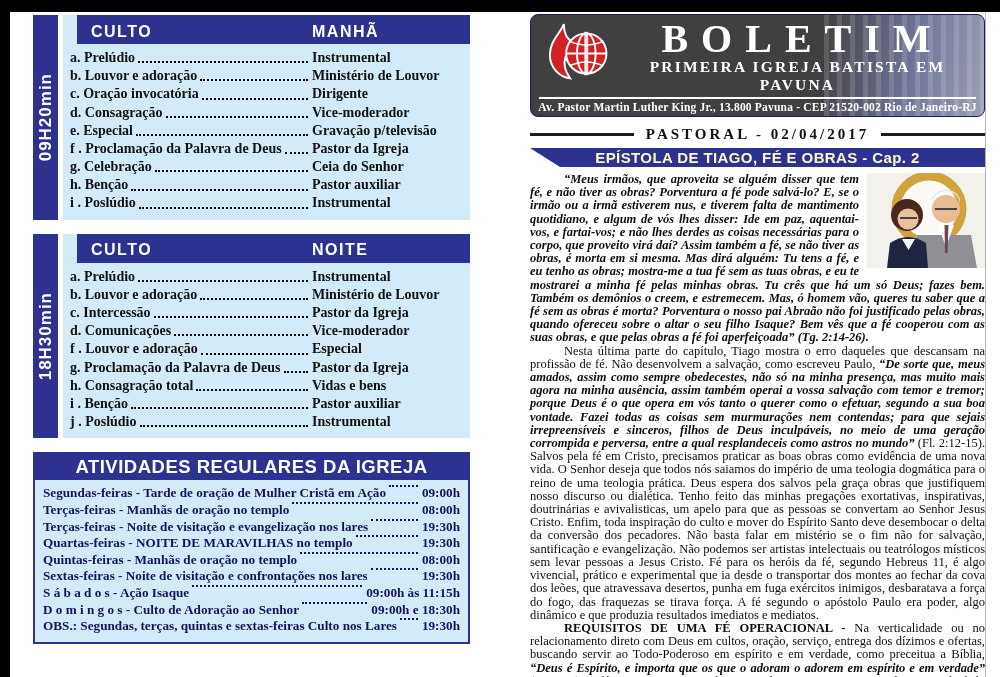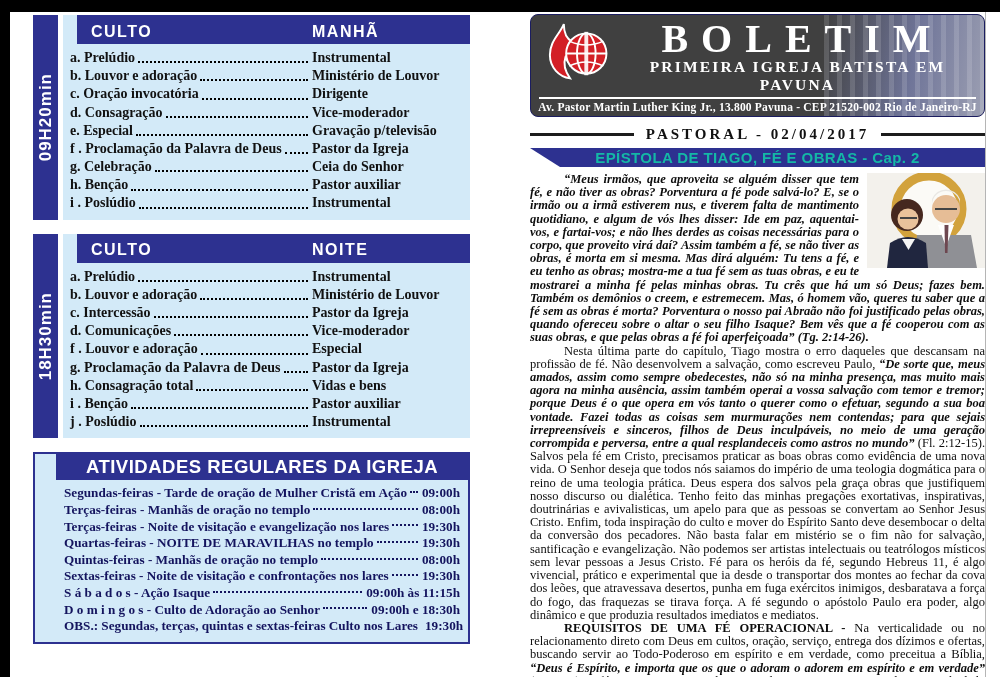--- a/index.html
+++ b/index.html
@@ -22,25 +22,25 @@
          display:flex;align-items:center;padding:4px 10px 0 14px;letter-spacing:1.5px;}
   .chead .hleft{flex:1;}
   .chead .hright{width:148px;margin-left:17px;}
   .cbody{padding:5px 10px 7px 7px;}
   .culto-row{display:flex;align-items:flex-end;height:18.2px;
              font-weight:bold;font-size:14px;line-height:18.2px;white-space:nowrap;}
   .citem{}
   .cval{width:148px;}
   .dots{flex:1;border-bottom:2px dotted #000;margin:0 4px 4px 3px;}
 
-  .activities{border:2px solid #2d3190;background:#d3eaf8;margin-top:0;padding-left:21px;}
+  .activities{border:2px solid #2d3190;background:#d3eaf8;margin-top:0;}
   .atitle{height:26px;background:#2d3190;color:#fff;display:flex;align-items:center;justify-content:center;
           font-family:"Liberation Sans",sans-serif;font-weight:bold;font-size:18.5px;letter-spacing:.5px;}
   .abody{padding:5px 8px 7px 8px;}
-  .activity-row{display:flex;align-items:center;height:16.6px;font-weight:bold;font-size:13.2px;
+  .activity-row{display:flex;align-items:flex-start;height:16.6px;font-weight:bold;font-size:13.2px;
                 line-height:16.6px;color:#14145e;white-space:nowrap;}
   .aval{text-align:right;}
   .activity-row .dots{border-color:#14145e;margin-bottom:3px;}
 
   
   .right-col{position:absolute;left:530px;top:14px;width:455px;}
   .hbox{position:relative;height:101px;background:#404040;border:1px solid #1b1d60;border-radius:8px;
         overflow:hidden;color:#fff;font-family:Liberation Serif, serif;}
   .hbox-bg{position:absolute;right:0;top:0;width:160px;height:100%;
            background:
@@ -52,21 +52,21 @@
   .hb-text{flex:1;text-align:center;}
   .hb-title{font-weight:bold;font-size:40px;line-height:42px;letter-spacing:13px;text-indent:10px;}
   .hb-sub{font-weight:bold;font-size:15.5px;letter-spacing:2.2px;margin-top:-2px;}
   .hb-line{border-top:2px solid #fff;margin:3px 2px 2px 2px;}
   .hb-addr{font-weight:bold;font-size:11.5px;line-height:13.5px;text-align:center;letter-spacing:.2px;}
 
   .pastoral{display:flex;align-items:center;margin-top:9px;height:16px;}
   .pastoral .rule{flex:1;border-top:3px solid #1c1c1c;}
   .pastoral-text{padding:0 12px;font-weight:bold;font-size:15px;letter-spacing:3px;color:#111;}
 
-  .ribbon{margin-top:6px;height:19px;background:#2d3190;color:#14b8a6;
+  .ribbon{margin-top:6px;height:19px;background:#2d3190;color:#fef9c3;
           font-family:"Liberation Sans",sans-serif;font-weight:bold;font-size:15px;
           display:flex;align-items:center;justify-content:center;letter-spacing:.4px;
           clip-path:polygon(0 0,100% 0,100% 100%,30px 100%);}
 
   .article{margin-top:6px;text-align:justify;font-size:12.5px;line-height:13.2px;color:#0d0d0d;}
   .article p{margin:0;text-indent:34px;}
   .seg-normal{}
   .seg-quote{font-weight:bold;font-style:italic;}
   .seg-heading{font-weight:bold;}
   .couple-photo{float:right;width:118px;height:95px;margin:0 0 3px 8px;}

